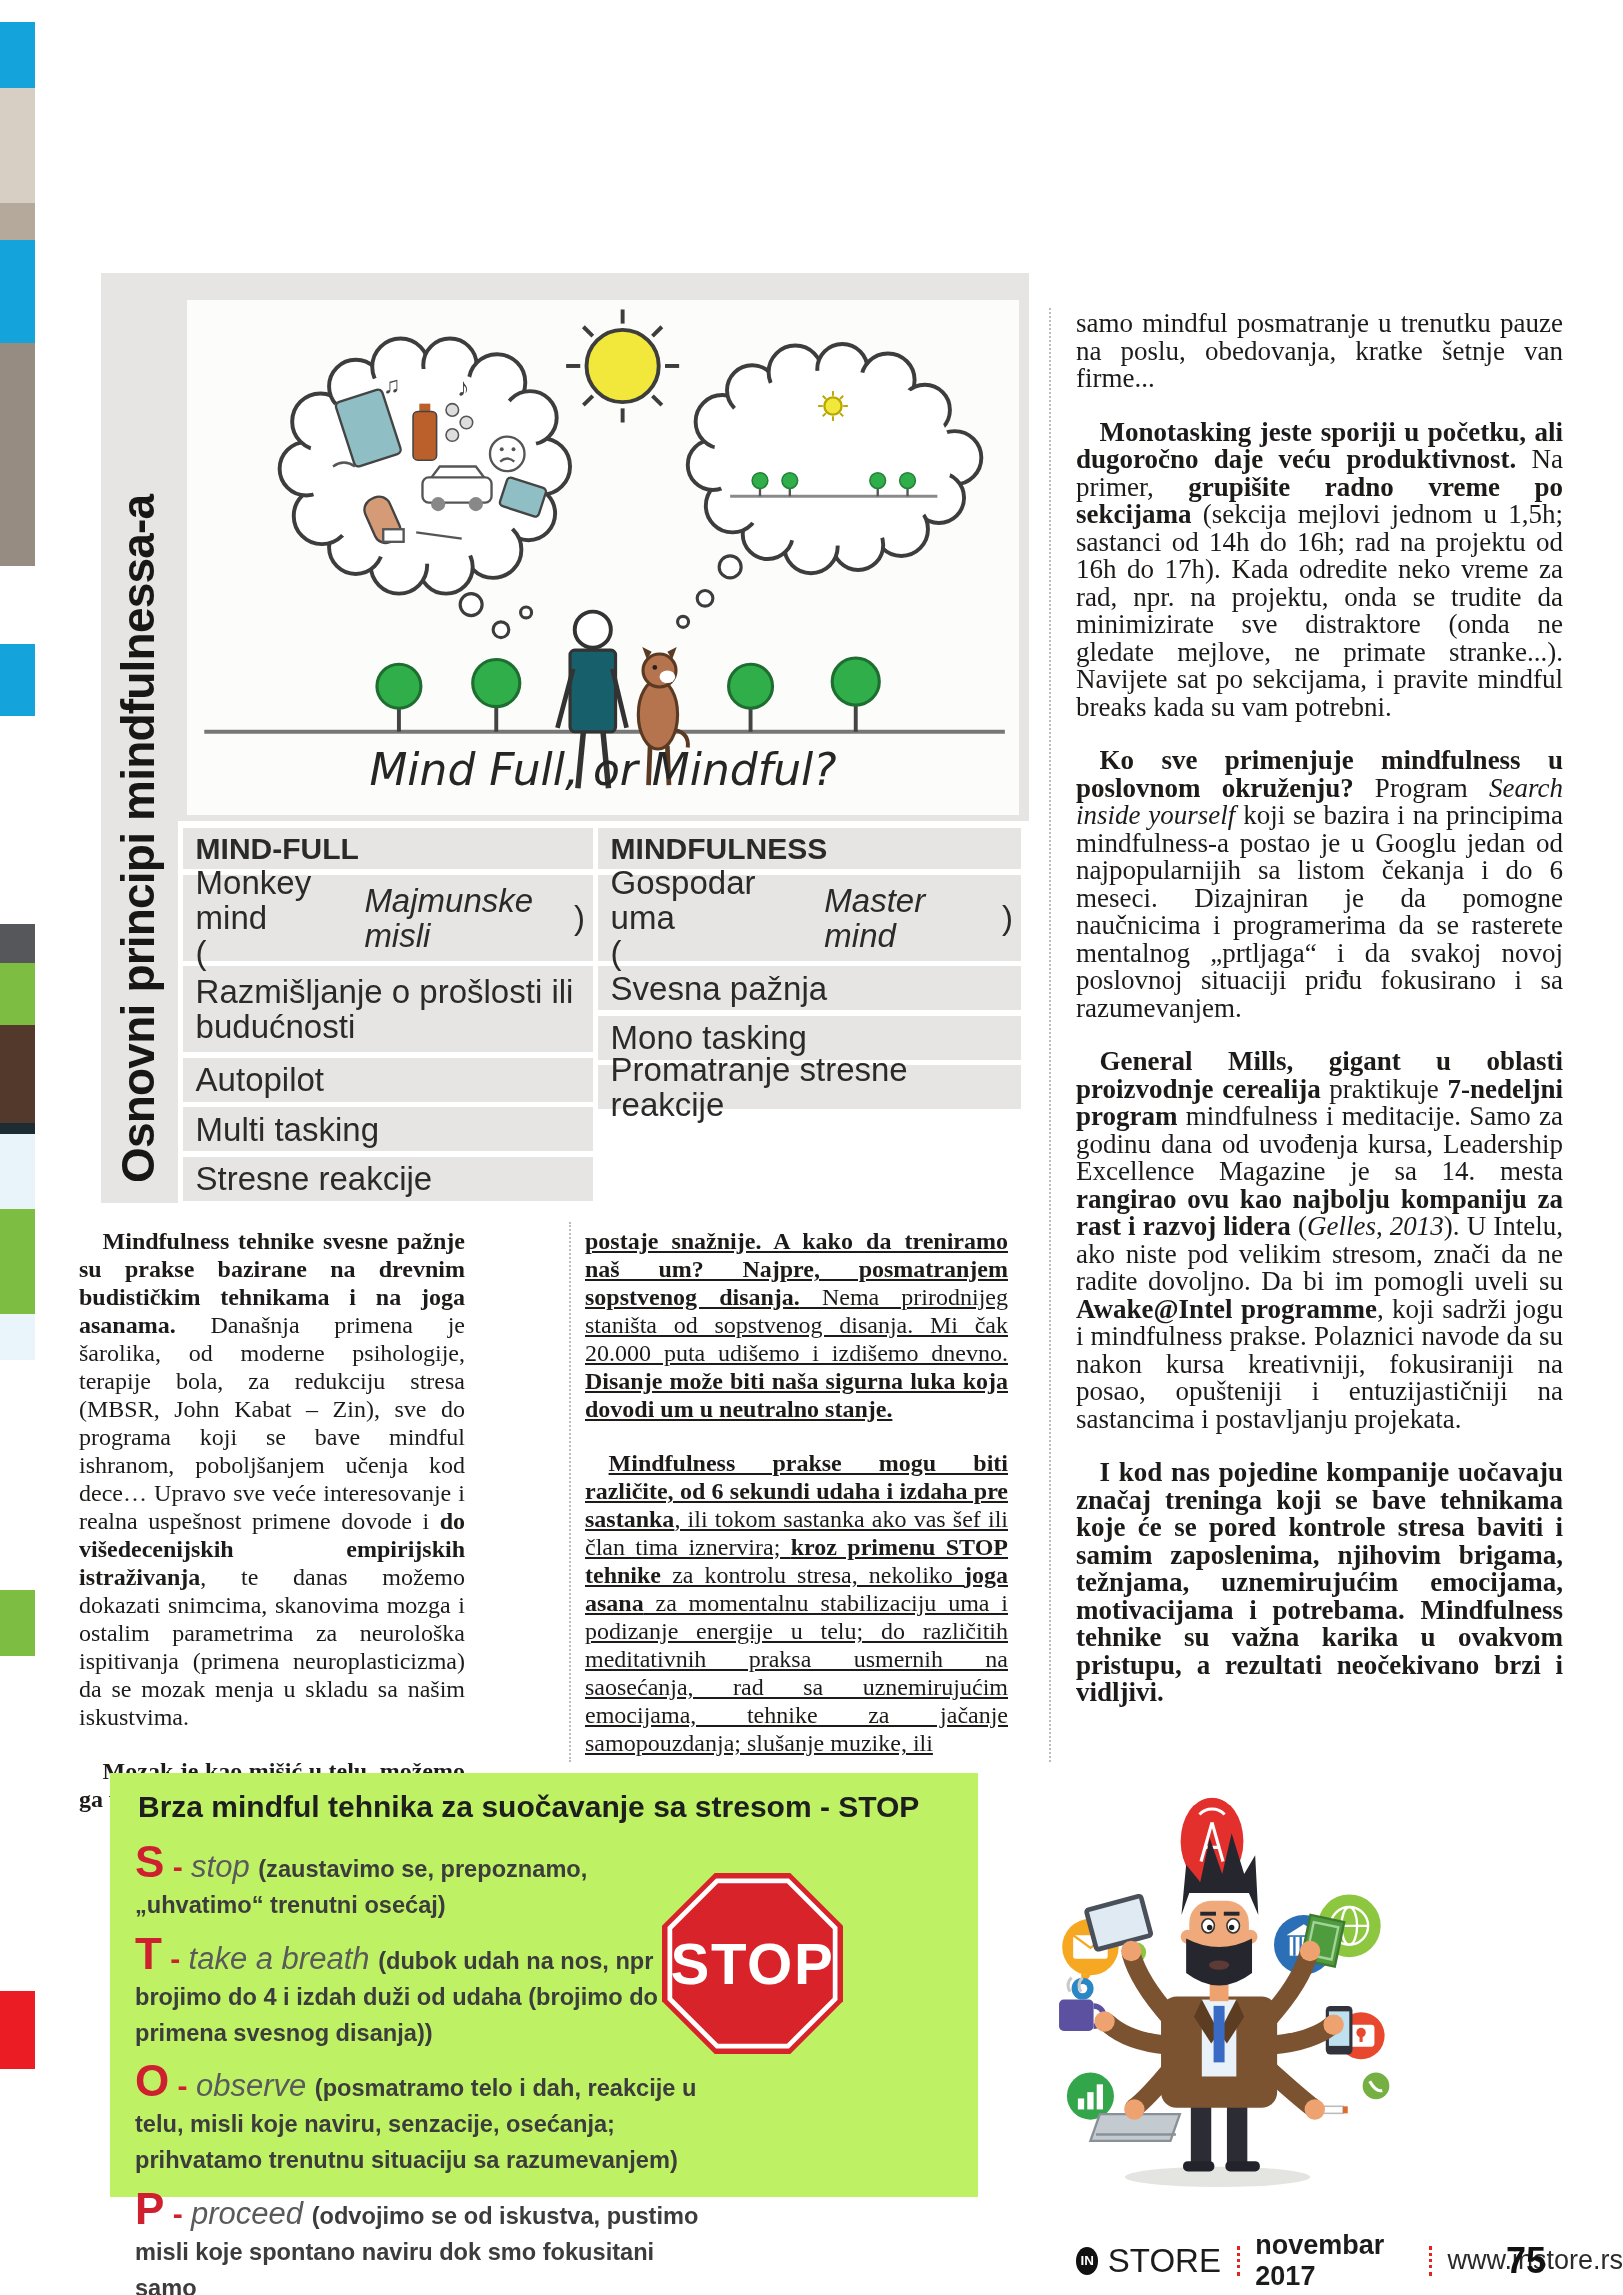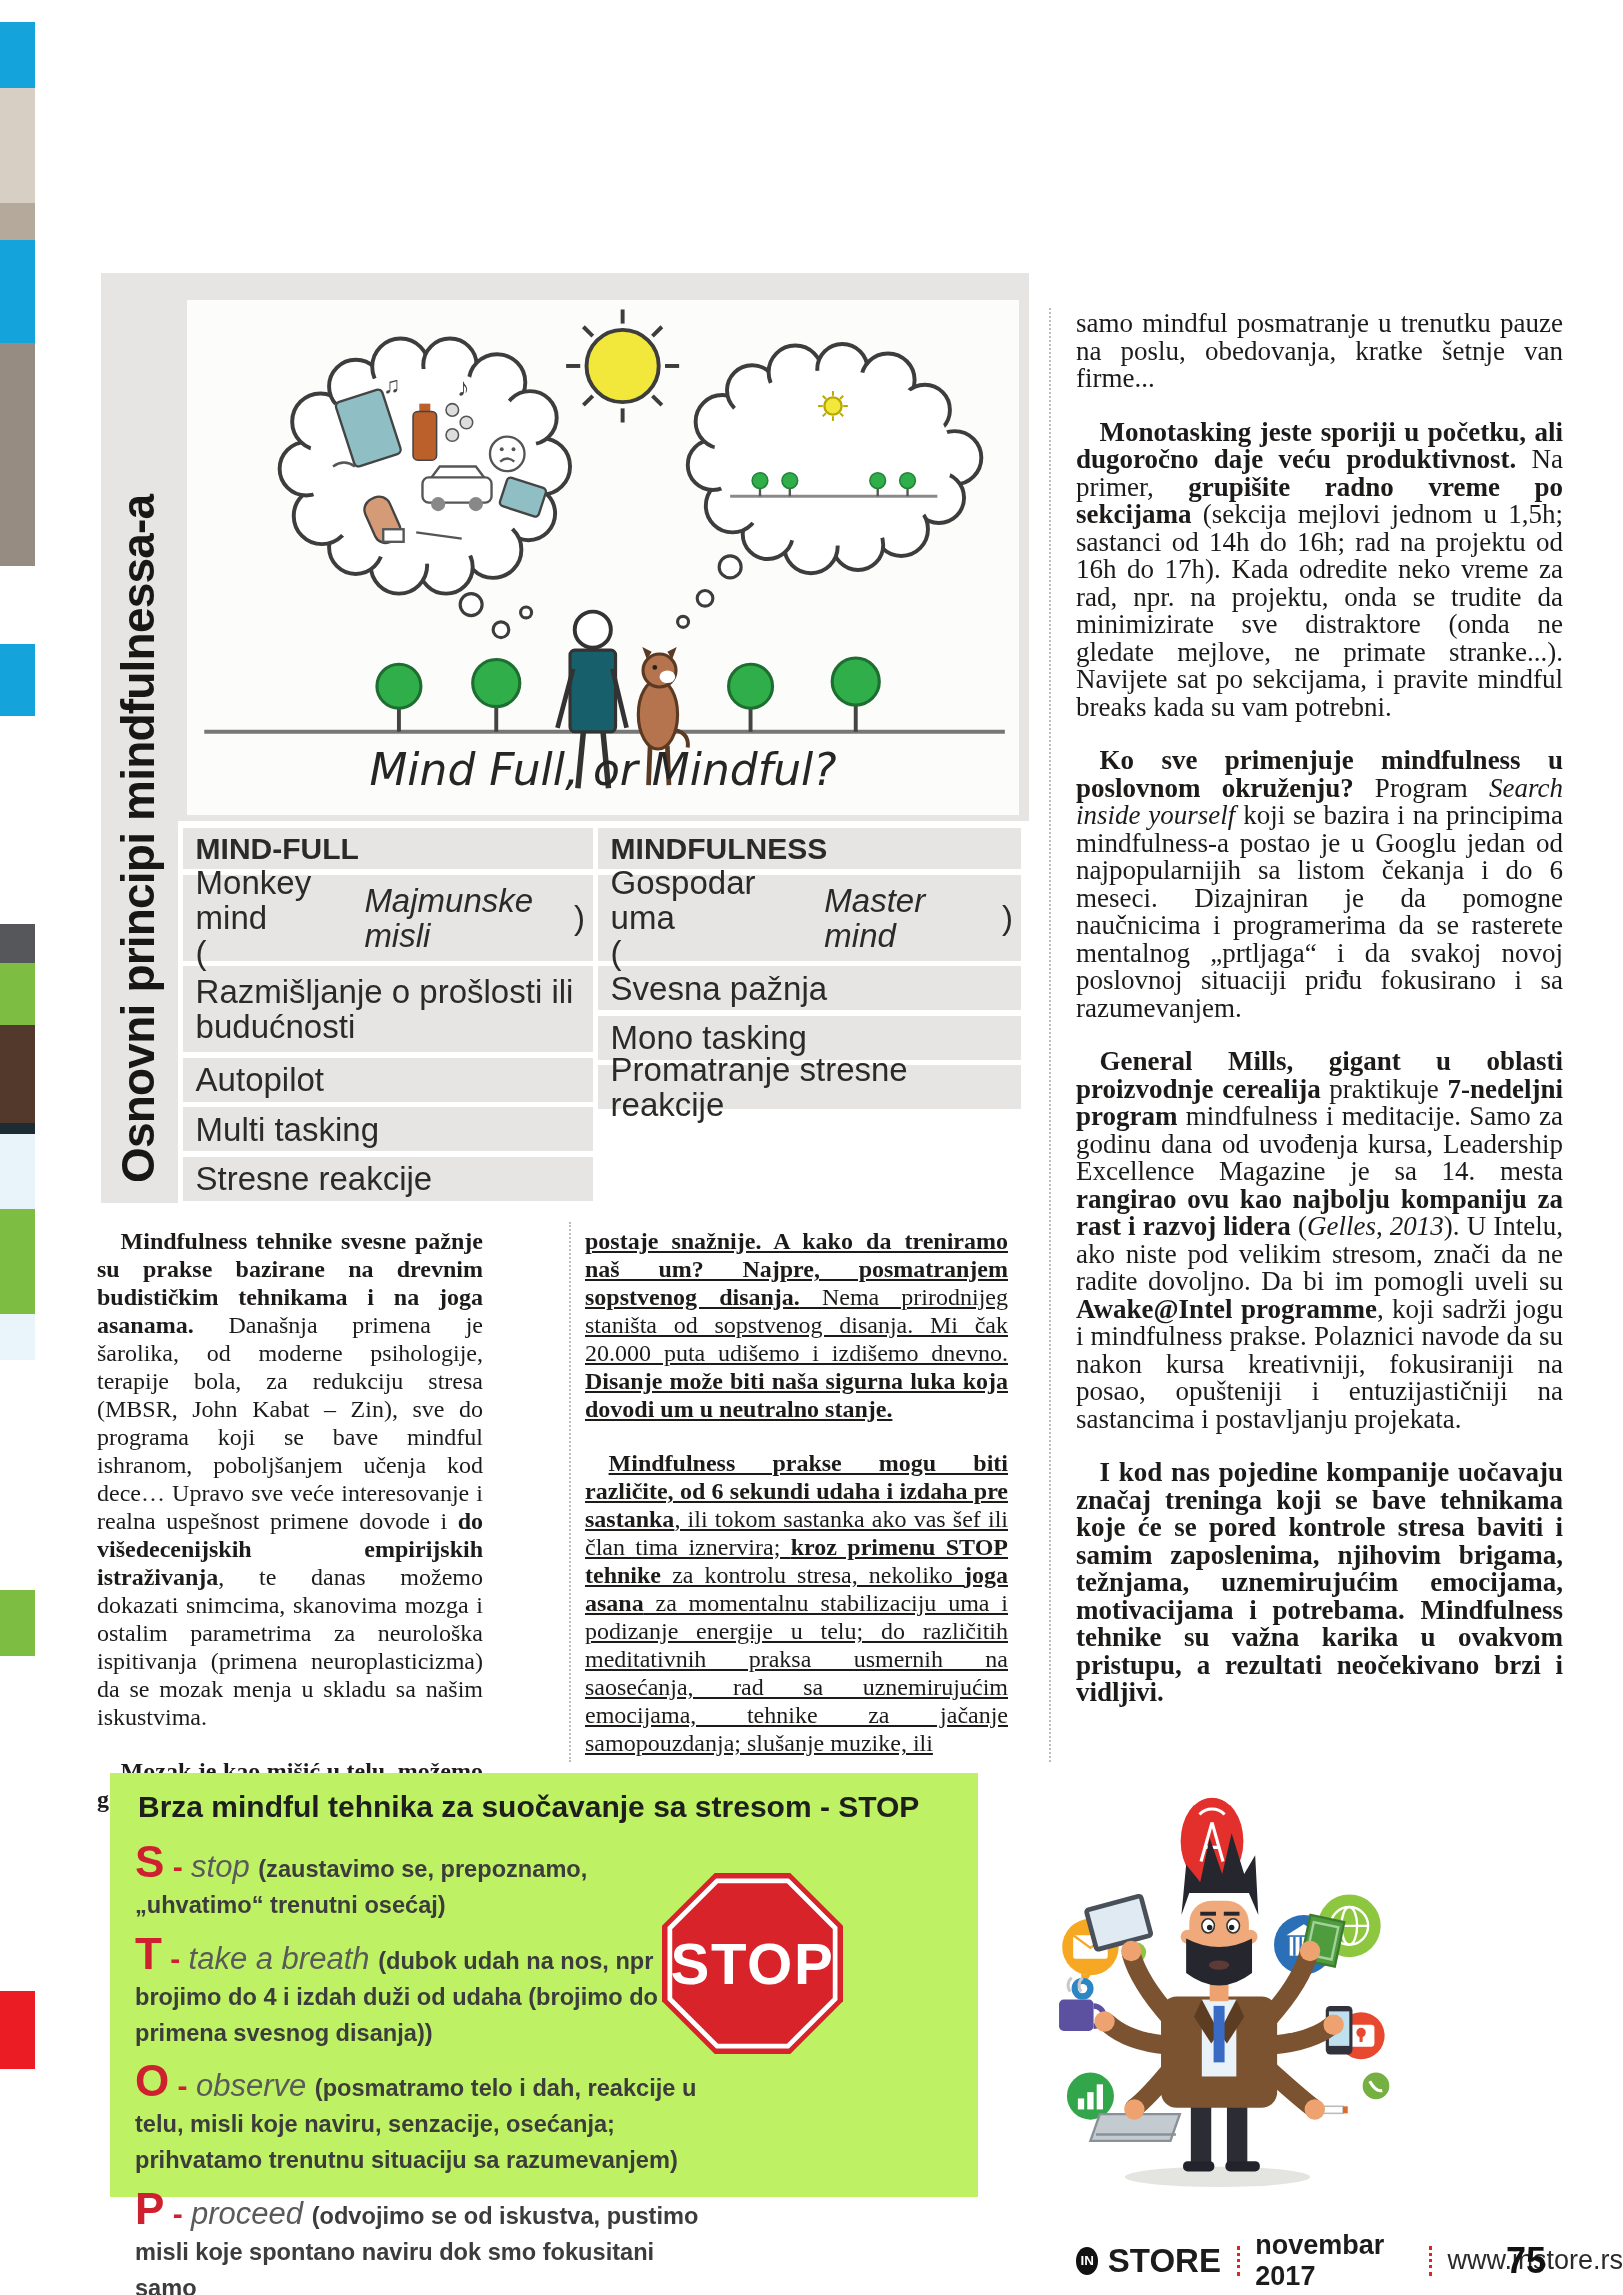--- a/index.html
+++ b/index.html
@@ -25,21 +25,21 @@
       padding-left:12.6px;padding-right:7.9px;font-family:"Liberation Sans",sans-serif;
       font-size:33px;line-height:35px;color:#2a2a28;}
   .tcell.h{height:41px;font-weight:bold;font-size:30px;}
   .tcell.r2l{height:86px;align-items:center;}
   .tcell.r1l{height:44px;}
   
   .col{position:absolute;text-align:justify;}
   .col p{margin:0;}
   .col p + p{margin-top:26px;}
   .col p.ind{text-indent:23.6px;}
-  .c-one{left:79px;top:1227px;width:386px;font-size:24px;line-height:28px;margin-left:18px;}
+  .c-one{left:79px;top:1227px;width:386px;font-size:24px;line-height:28px;}
   .c-two{left:585px;top:1227px;width:423px;font-size:24px;line-height:28px;text-decoration:underline;}
   .c-three{left:1076px;top:310px;width:487px;font-size:27px;line-height:27.5px;}
   .b{font-weight:bold;}
   .i{font-style:italic;}
   .vdiv{position:absolute;border-left:2.4px dotted #bcbcbc;width:0;}
   .vdiv.d1{left:569px;top:1222px;height:540px;}
   .vdiv.d2{left:1049px;top:308px;height:1454px;}
   
   .stop-box{position:absolute;left:110px;top:1773px;width:868px;height:424px;background:#bef264;}
   .stop-title{position:absolute;left:28px;top:17.3px;width:801px;
@@ -52,21 +52,21 @@
   .stop-word{color:#5a5a5a;font-style:italic;font-weight:normal;font-size:31px;}
   .stop-sign{position:absolute;left:662px;top:1873px;}
   
   .man-illo{position:absolute;left:1021px;top:1747px;}
   
   .footer{position:absolute;left:1076px;top:2240px;height:41px;display:flex;align-items:center;
       font-family:"Liberation Sans",sans-serif;color:#1c1c1c;}
   .footer .logo-circle{width:28px;height:28px;border-radius:50%;background:#111;color:#fff;
       display:flex;align-items:center;justify-content:center;font-weight:bold;font-size:13.4px;
       font-family:"Liberation Sans",sans-serif;margin-right:9.4px;}
-  .footer .brand{font-weight:bold;font-size:33px;letter-spacing:0px;}
+  .footer .brand{font-weight:normal;font-size:33px;letter-spacing:0px;}
   .footer .fsep{border-left:3.1px dotted #e42320;height:30px;margin:0 15.7px;}
   .footer .issue{font-weight:bold;font-size:27px;}
   .footer .site{font-size:27px;color:#2a2a2a;}
   .page-number{position:absolute;left:1506px;top:2240px;font-family:"Liberation Sans",sans-serif;
       font-weight:bold;font-size:36px;color:#111;}
 </style>
 </head>
 <body>
 
 <div class="page">

